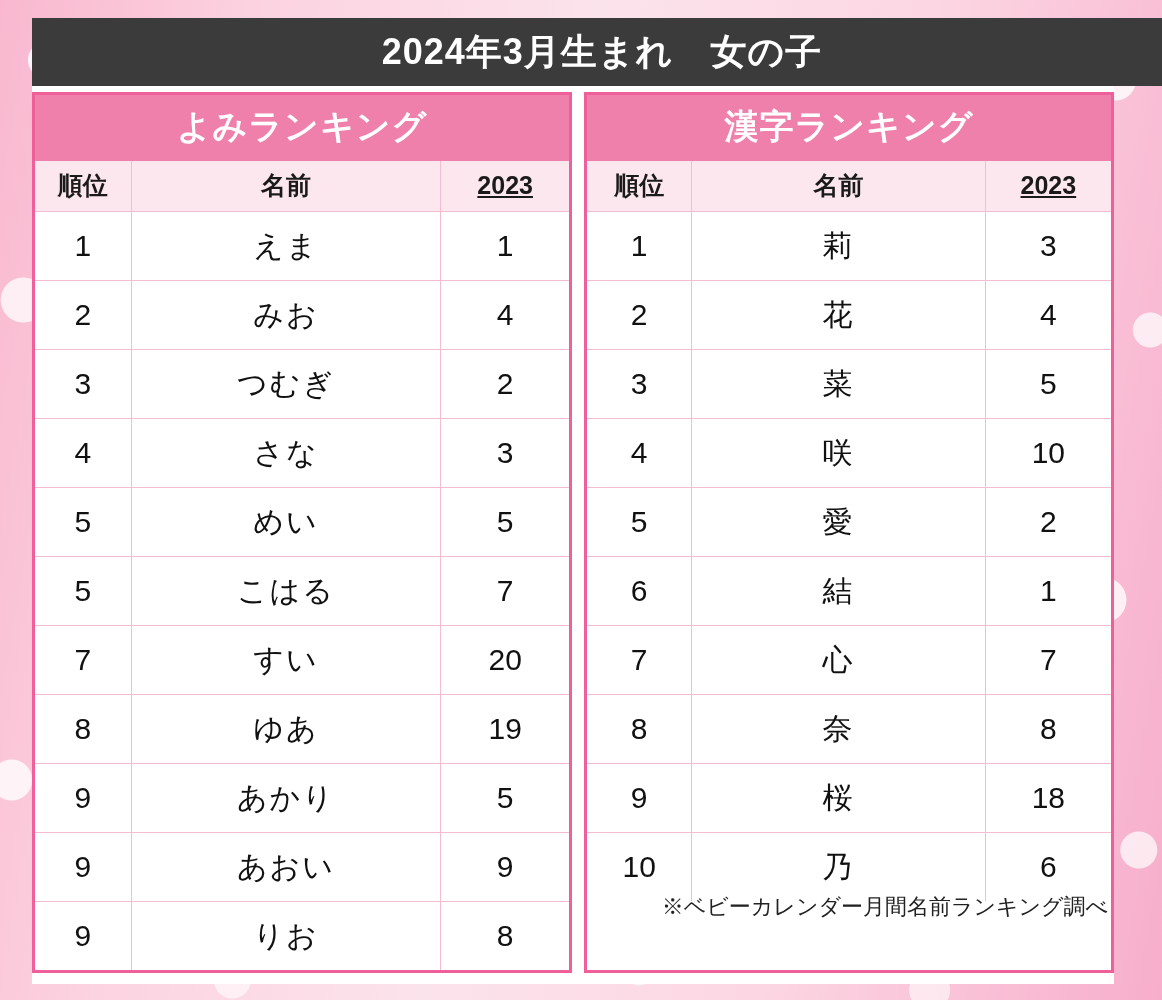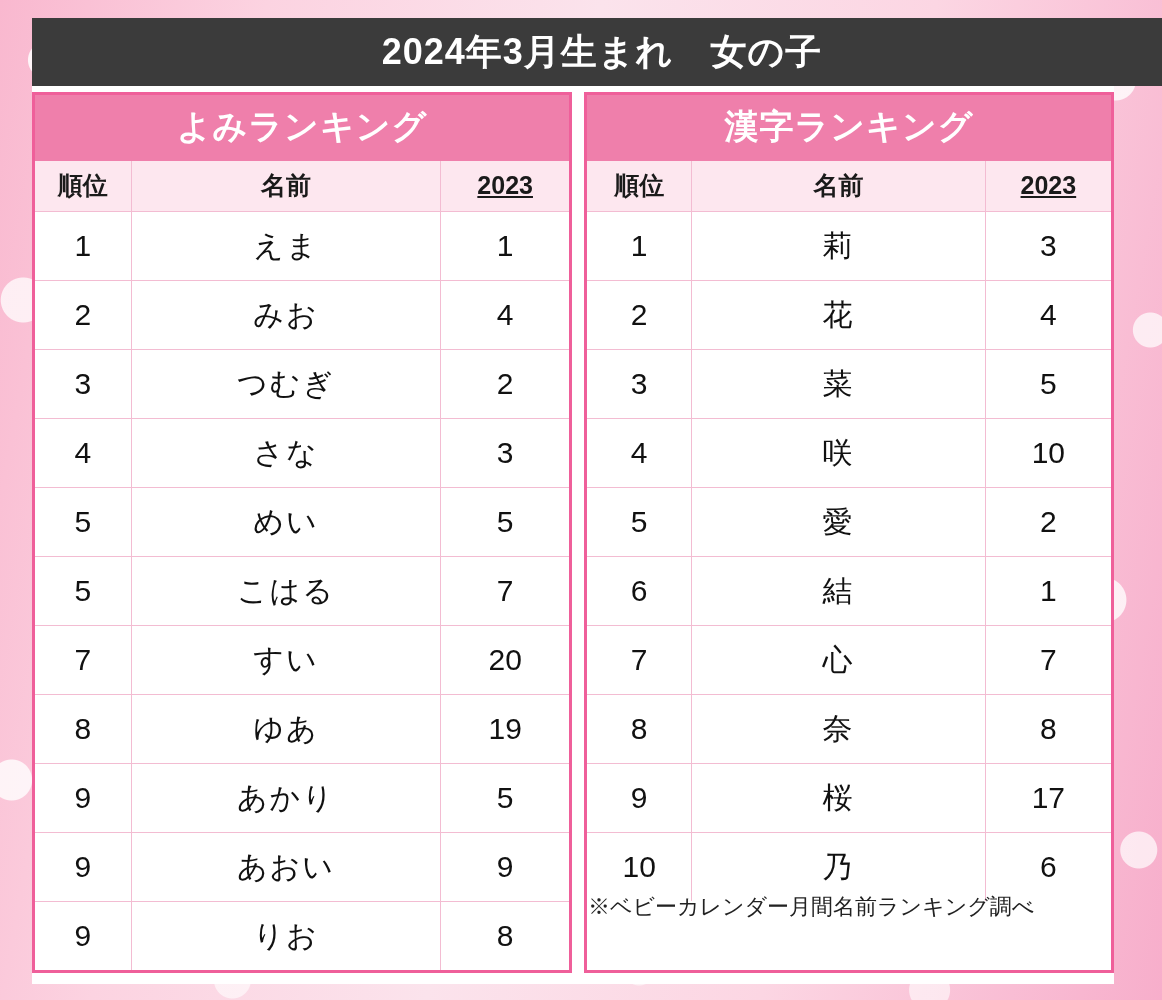--- a/index.html
+++ b/index.html
@@ -129,21 +129,21 @@
   .right .col-prev { width: 24%; }
 
   
   .footnote {
     position: absolute;
     left: 588px;
     top: 892px;
     width: 520px;
     font-size: 22px;
     color: #222222;
-    text-align: left;
+    text-align: right;
     white-space: nowrap;
   }
 </style>
 </head>
 <body>
 
 <div class="page">
   <div class="inner-white"></div>
 
   <div class="title-bar">2024年3月生まれ　女の子</div>
@@ -277,21 +277,21 @@
             <td>7</td>
           </tr>
           <tr>
             <td>8</td>
             <td class="name">奈</td>
             <td>8</td>
           </tr>
           <tr>
             <td>9</td>
             <td class="name">桜</td>
-            <td>17</td>
+            <td>18</td>
           </tr>
           <tr>
             <td>10</td>
             <td class="name">乃</td>
             <td>6</td>
           </tr>
         </tbody>
       </table>
     </div>
 

